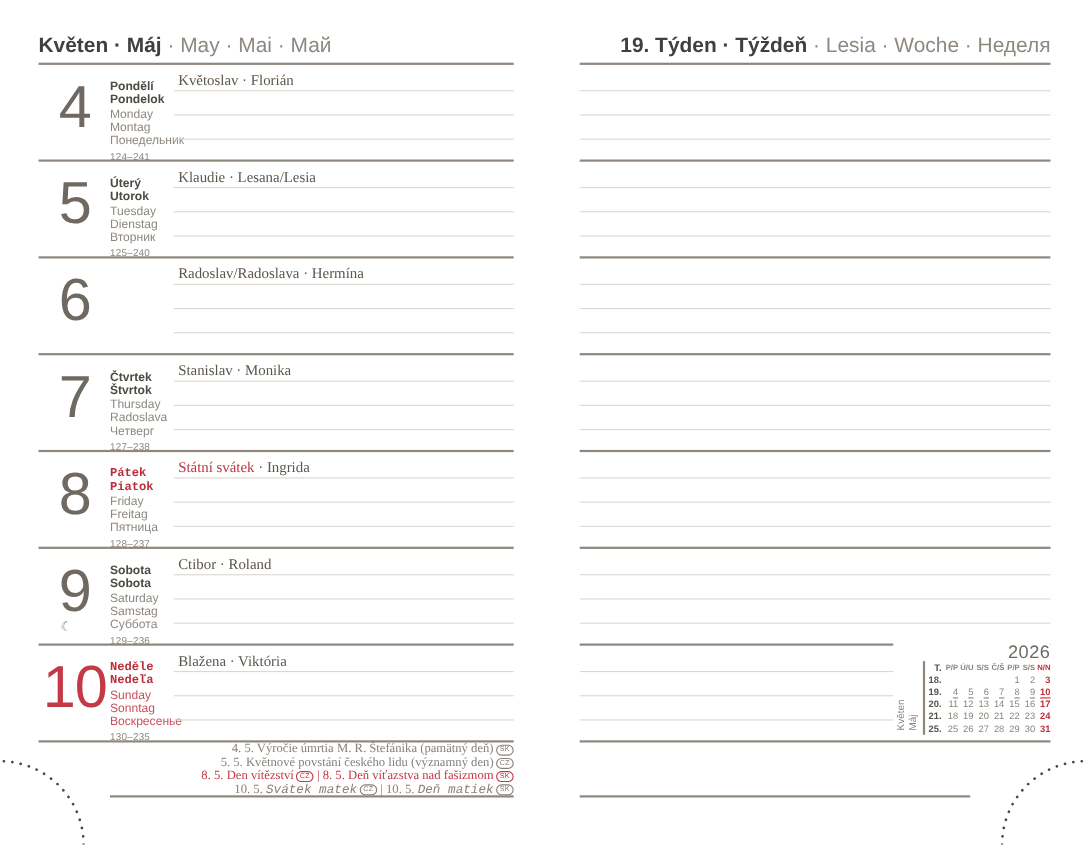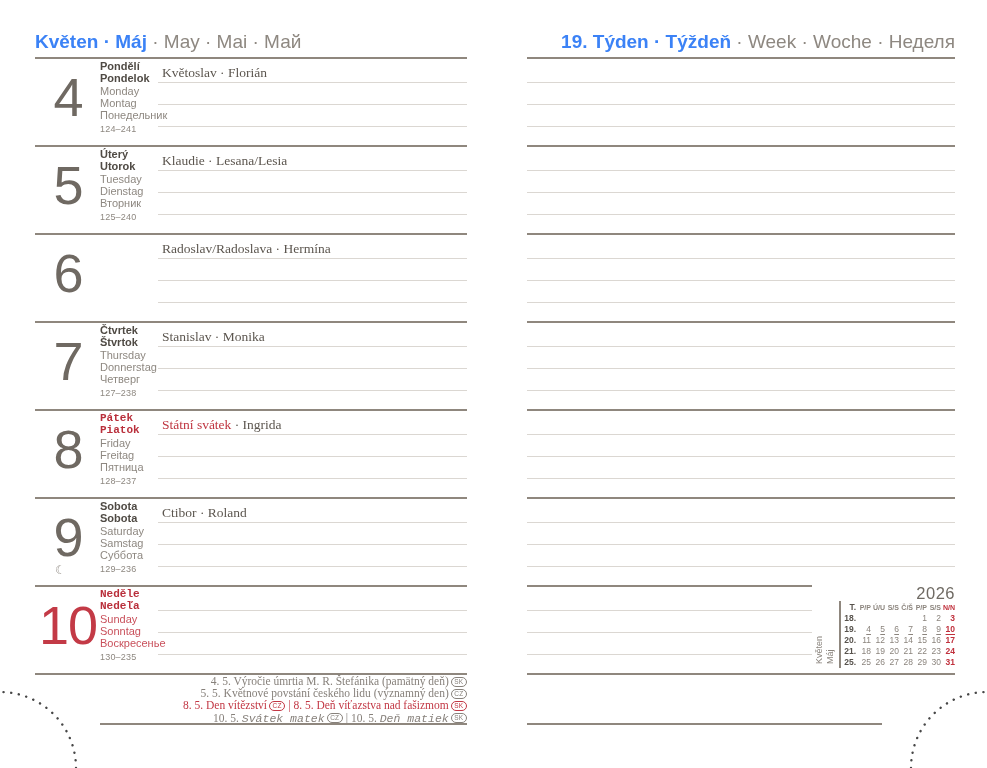--- a/index.html
+++ b/index.html
@@ -6,36 +6,36 @@
   *{box-sizing:border-box;}
   .sheet{position:relative;width:987px;height:768px;background:#ffffff;overflow:hidden;
          font-family:"Liberation Sans",sans-serif;color:#534e48;}
   .page{position:absolute;top:0;height:768px;}
   .page-left{left:35px;width:432px;}
   .page-right{left:527px;width:428px;}
 
   
   .month-title{position:absolute;left:0;top:31px;font-size:19px;white-space:nowrap;}
   .week-title{position:absolute;right:0;top:31px;font-size:19px;white-space:nowrap;text-align:right;}
-  .t-bold{font-weight:700;color:#3b82f6;}
+  .t-bold{font-weight:700;color:#404040;}
   .t-gray{font-weight:400;color:#8e8881;}
 
   
   .dark-line{position:absolute;height:2px;background:#8f877e;}
   .wline{position:absolute;height:1px;background:#dbd7d2;}
   .day-row{position:absolute;left:0;width:432px;height:88px;border-top:2px solid #8f877e;}
   .day-row .wline{left:123px;right:0;}
   .r-row{position:absolute;left:0;width:428px;height:88px;border-top:2px solid #8f877e;}
   .r-row .wline{left:0;right:0;}
 
   
   .day-num{position:absolute;left:0;top:10px;width:66px;text-align:center;
            font-size:54px;line-height:56px;font-weight:400;color:#6f6962;letter-spacing:-1px;}
   .day-num.red{color:#c33a46;}
-  .day-labels{position:absolute;left:65px;top:1px;width:70px;font-size:11px;line-height:12.3px;
+  .day-labels{position:absolute;left:65px;top:14px;width:70px;font-size:11px;line-height:12.3px;
               color:#8e8881;white-space:nowrap;}
   .lbl.b{font-weight:700;color:#4f4a44;}
   .lbl.redd{color:#b92f3b;font-family:Liberation Mono, monospace;}
   .lbl.redl{color:#c9505b;}
   .doy{font-size:9px;letter-spacing:.2px;color:#8e8881;margin-top:2px;}
   .moon{position:absolute;left:20px;top:64px;font-size:12px;color:#8e8881;}
   .day-entry{position:absolute;left:127px;top:6px;right:2px;
              font-family:"Liberation Serif",serif;font-size:13.5px;color:#5c564f;white-space:nowrap;}
   .ent-red{color:#bf3540;}
 
@@ -123,21 +123,21 @@
           <div class="wline" style="top: 23px;"></div>
           <div class="wline" style="top: 45px;"></div>
           <div class="wline" style="top: 67px;"></div>
         </div>
         <div class="day-row" style="top: 321px;">
           <div class="day-num">7</div>
           <div class="day-labels">
             <div class="lbl b">Čtvrtek</div>
             <div class="lbl b">Štvrtok</div>
             <div class="lbl">Thursday</div>
-            <div class="lbl">Donnerstag</div>
+            <div class="lbl">Radoslava</div>
             <div class="lbl">Четверг</div>
             <div class="doy">127–238</div>
           </div>
           <div class="day-entry"><span>Stanislav · Monika</span></div>
           <div class="wline" style="top: 23px;"></div>
           <div class="wline" style="top: 45px;"></div>
           <div class="wline" style="top: 67px;"></div>
         </div>
         <div class="day-row" style="top: 409px;">
           <div class="day-num">8</div>
@@ -173,38 +173,39 @@
         <div class="day-row" style="top: 585px;">
           <div class="day-num red">10</div>
           <div class="day-labels">
             <div class="lbl b redd">Neděle</div>
             <div class="lbl b redd">Nedeľa</div>
             <div class="lbl redl">Sunday</div>
             <div class="lbl redl">Sonntag</div>
             <div class="lbl redl">Воскресенье</div>
             <div class="doy">130–235</div>
           </div>
+          <div class="day-entry"><span>Blažena · Viktória</span></div>
           <div class="wline" style="top: 23px;"></div>
           <div class="wline" style="top: 45px;"></div>
           <div class="wline" style="top: 67px;"></div>
         </div>
       </div>
     <div class="dark-line" style="left:0;right:0;top:673px;"></div>
     <div id="notes" class="notes">
         <div class="note"><span>4. 5. Výročie úmrtia M. R. Štefánika (pamätný deň)</span><span class="badge">SK</span></div>
         <div class="note"><span>5. 5. Květnové povstání českého lidu (významný den)</span><span class="badge">CZ</span></div>
         <div class="note red"><span>8. 5. Den vítězství</span><span class="badge">CZ</span><span> | 8. 5. Deň víťazstva nad fašizmom</span><span class="badge">SK</span></div>
         <div class="note"><span>10. 5. </span><span class="it">Svátek matek</span><span class="badge">CZ</span><span> | 10. 5. </span><span class="it">Deň matiek</span><span class="badge">SK</span></div>
       </div>
     <div class="bottom-rule-left"></div>
   </div>
 
   <div class="page page-right">
     <div class="week-title">
-      <span class="t-bold">19. Týden · Týždeň</span><span class="t-gray"> · Week · Woche · Неделя</span>
+      <span class="t-bold">19. Týden · Týždeň</span><span class="t-gray"> · Lesia · Woche · Неделя</span>
     </div>
     <div id="right-rows">
         <div class="r-row" style="top: 57px;">
           <div class="wline" style="top: 23px;"></div>
           <div class="wline" style="top: 45px;"></div>
           <div class="wline" style="top: 67px;"></div>
         </div>
         <div class="r-row" style="top: 145px;">
           <div class="wline" style="top: 23px;"></div>
           <div class="wline" style="top: 45px;"></div>

